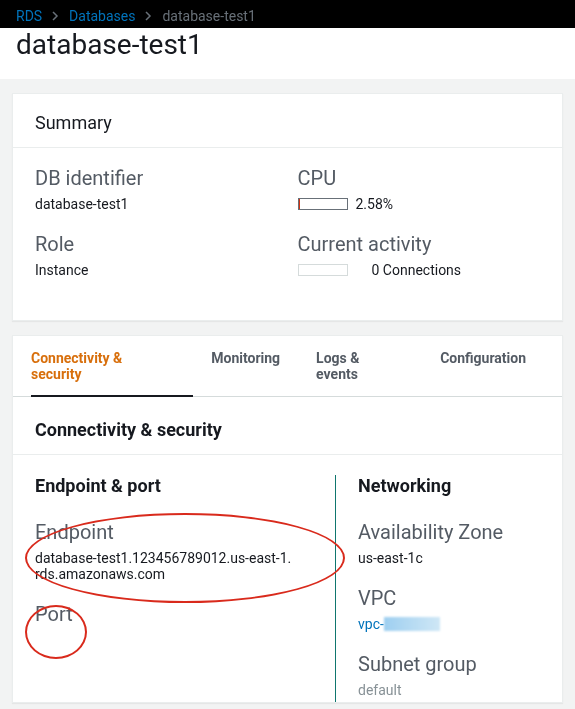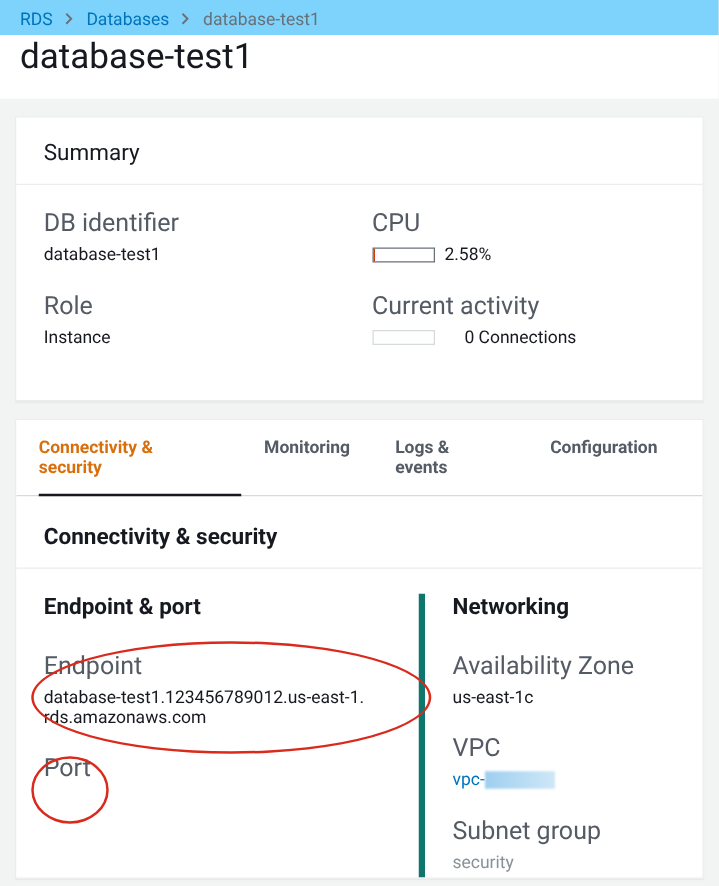--- a/index.html
+++ b/index.html
@@ -7,21 +7,21 @@
     margin: 0;
     font-family: -apple-system, BlinkMacSystemFont, "Segoe UI", Roboto, "Helvetica Neue", Arial, sans-serif;
     background: #f2f3f3;
     color: #16191f;
     font-size: 14px;
     width: 575px;
     height: 709px;
     overflow: hidden;
   }
   .breadcrumb {
-    background: #7dd3fc;
+    background: #000000;
     padding: 8px 16px 4px 16px;
     font-size: 14px;
   }
   .breadcrumb a {
     color: #0073bb;
     text-decoration: none;
     cursor: pointer;
   }
   .breadcrumb .sep {
     color: #687078;
@@ -156,21 +156,21 @@
     position: relative;
   }
   .detail-col-left {
     width: 300px;
     padding-right: 20px;
     position: relative;
   }
   .detail-col-right {
     flex: 1;
     padding-left: 22px;
-    border-left: 5px solid #0f766e;
+    border-left: 1px solid #0f766e;
   }
   .subheading {
     font-size: 18px;
     font-weight: 700;
     margin: 0 0 24px 0;
   }
   .link-val {
     color: #0073bb;
     text-decoration: none;
     cursor: pointer;
@@ -305,19 +305,19 @@
         <div class="field">
           <div class="field-label">VPC</div>
           <div class="vpc-row">
             <a class="link-val">vpc-</a>
               <span class="vpc-blur"></span>
           </div>
         </div>
 
         <div class="field" style="margin-bottom:4px;">
           <div class="field-label">Subnet group</div>
-          <div class="field-value" style="color:#879196;">security</div>
+          <div class="field-value" style="color:#879196;">default</div>
         </div>
       </div>
     </div>
 
   </div>
 </div>
 
 </body></html>

